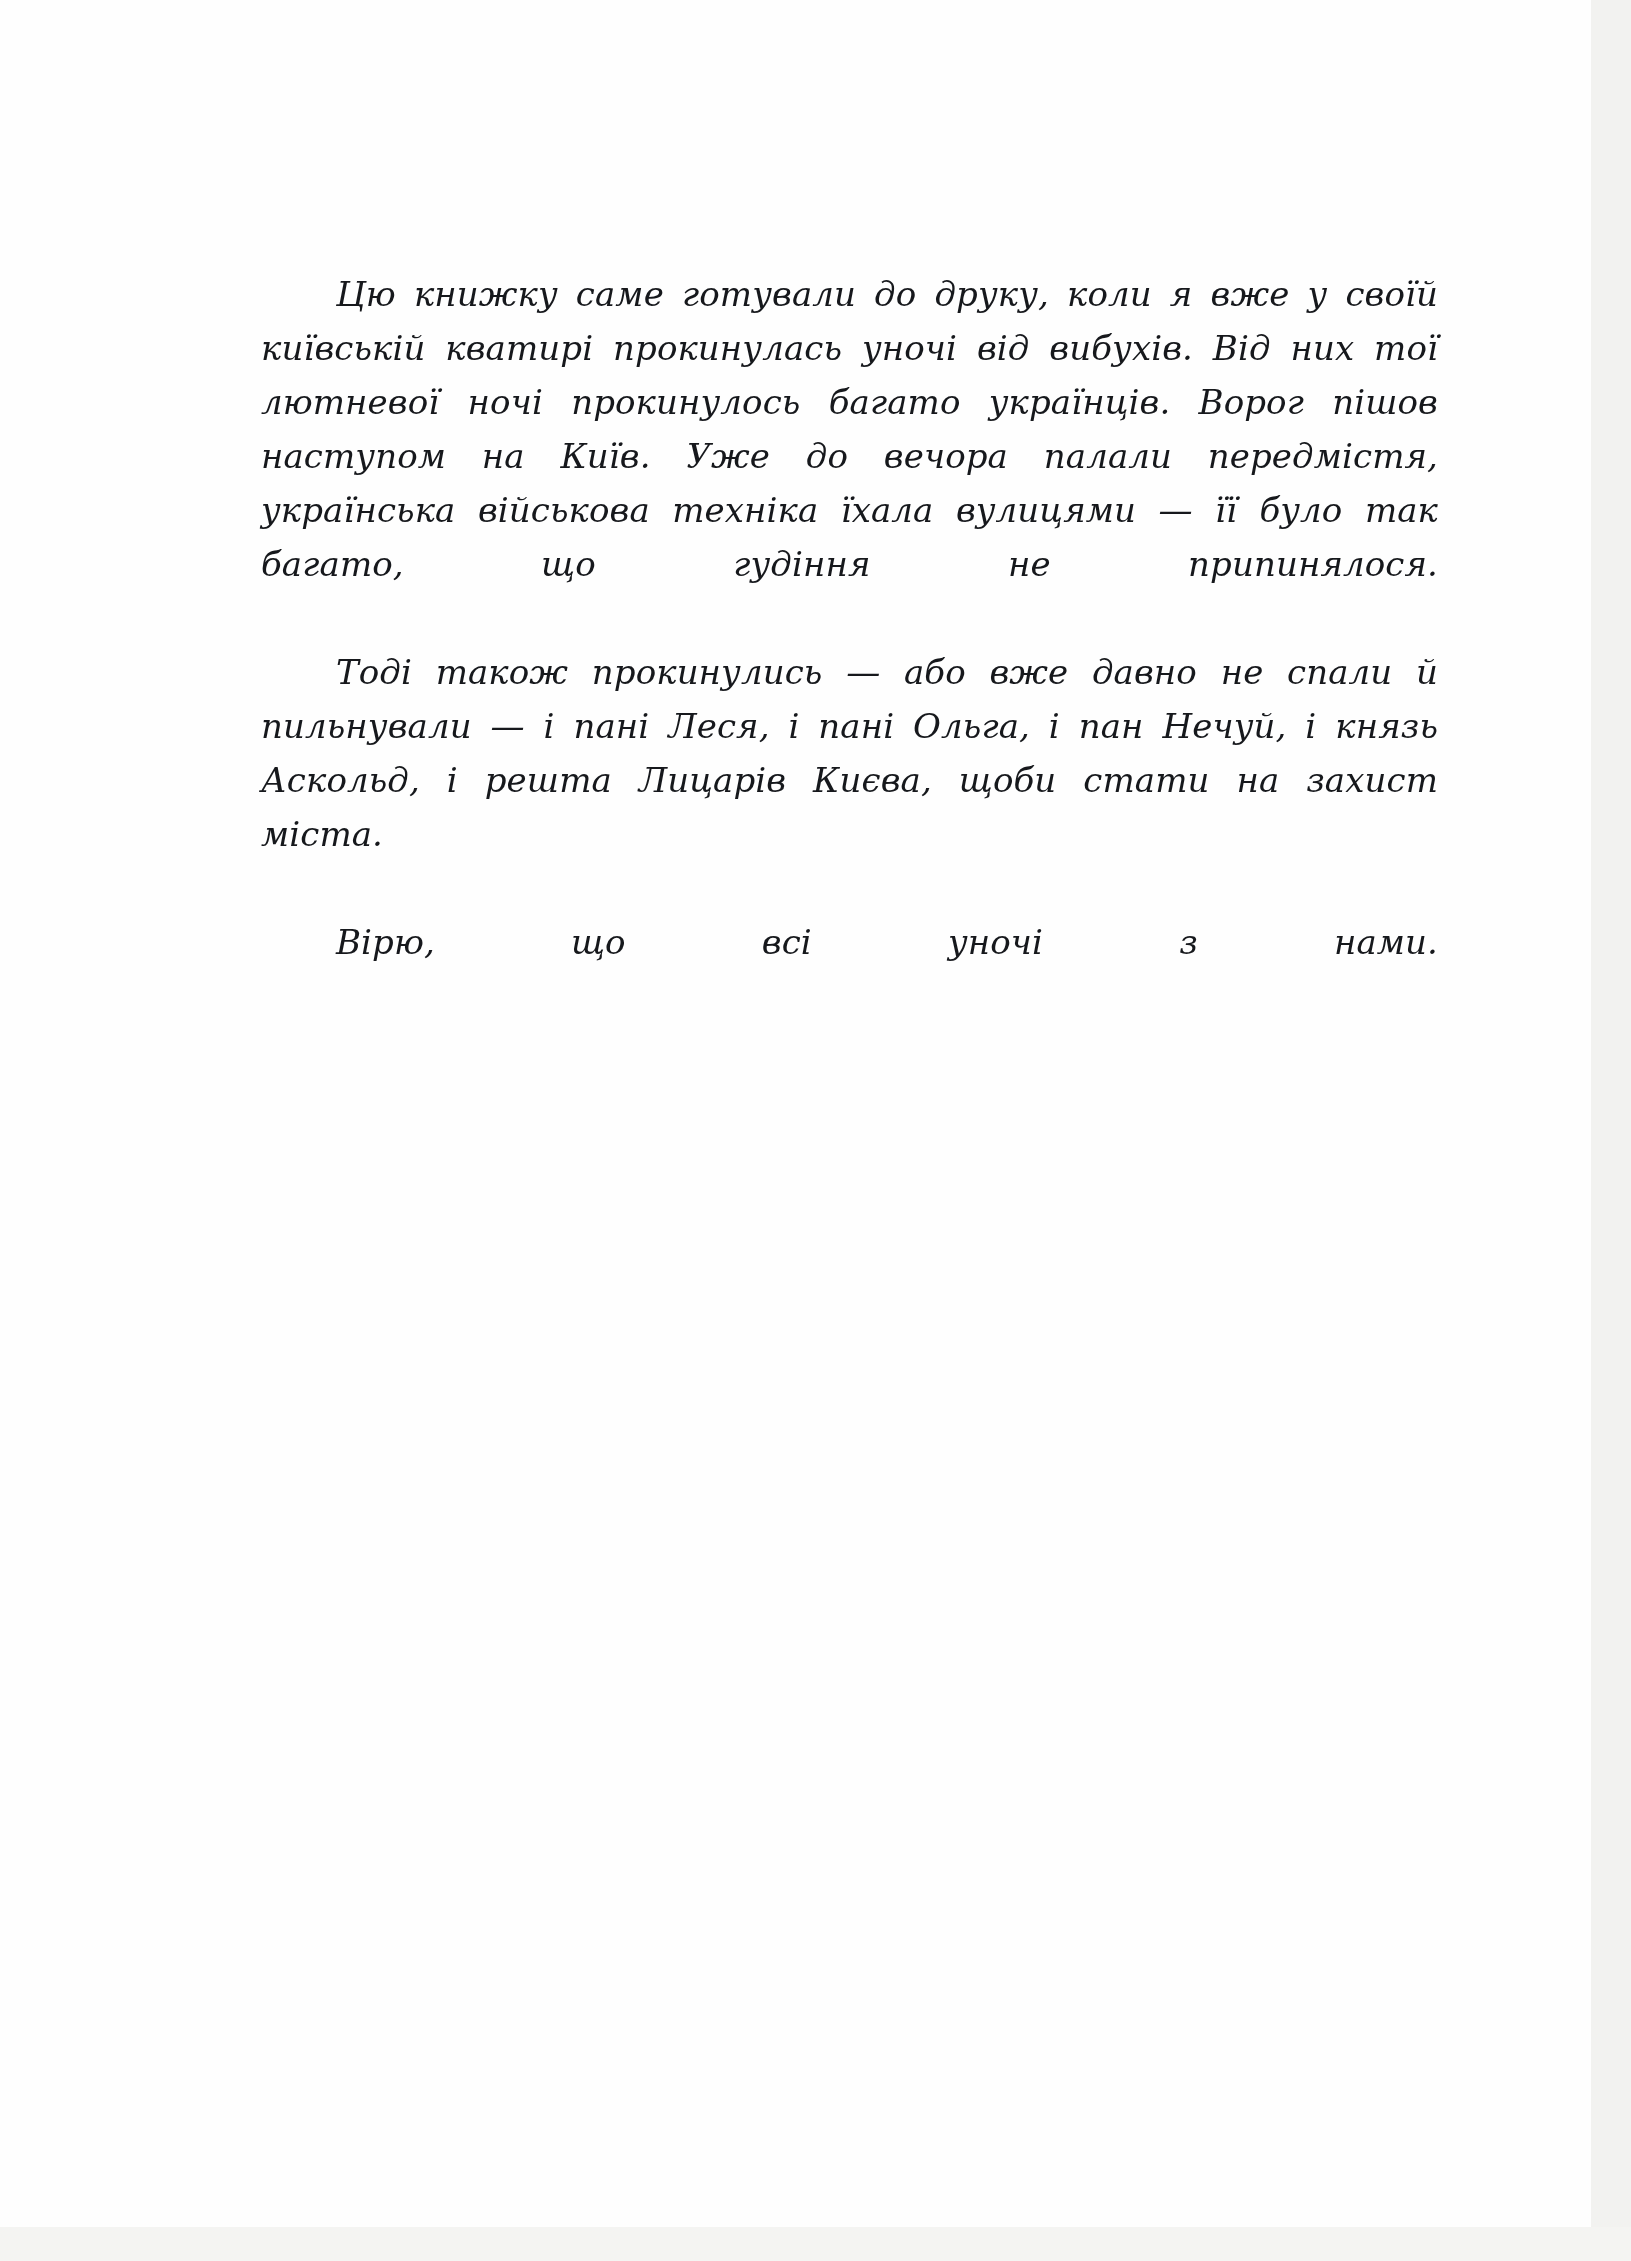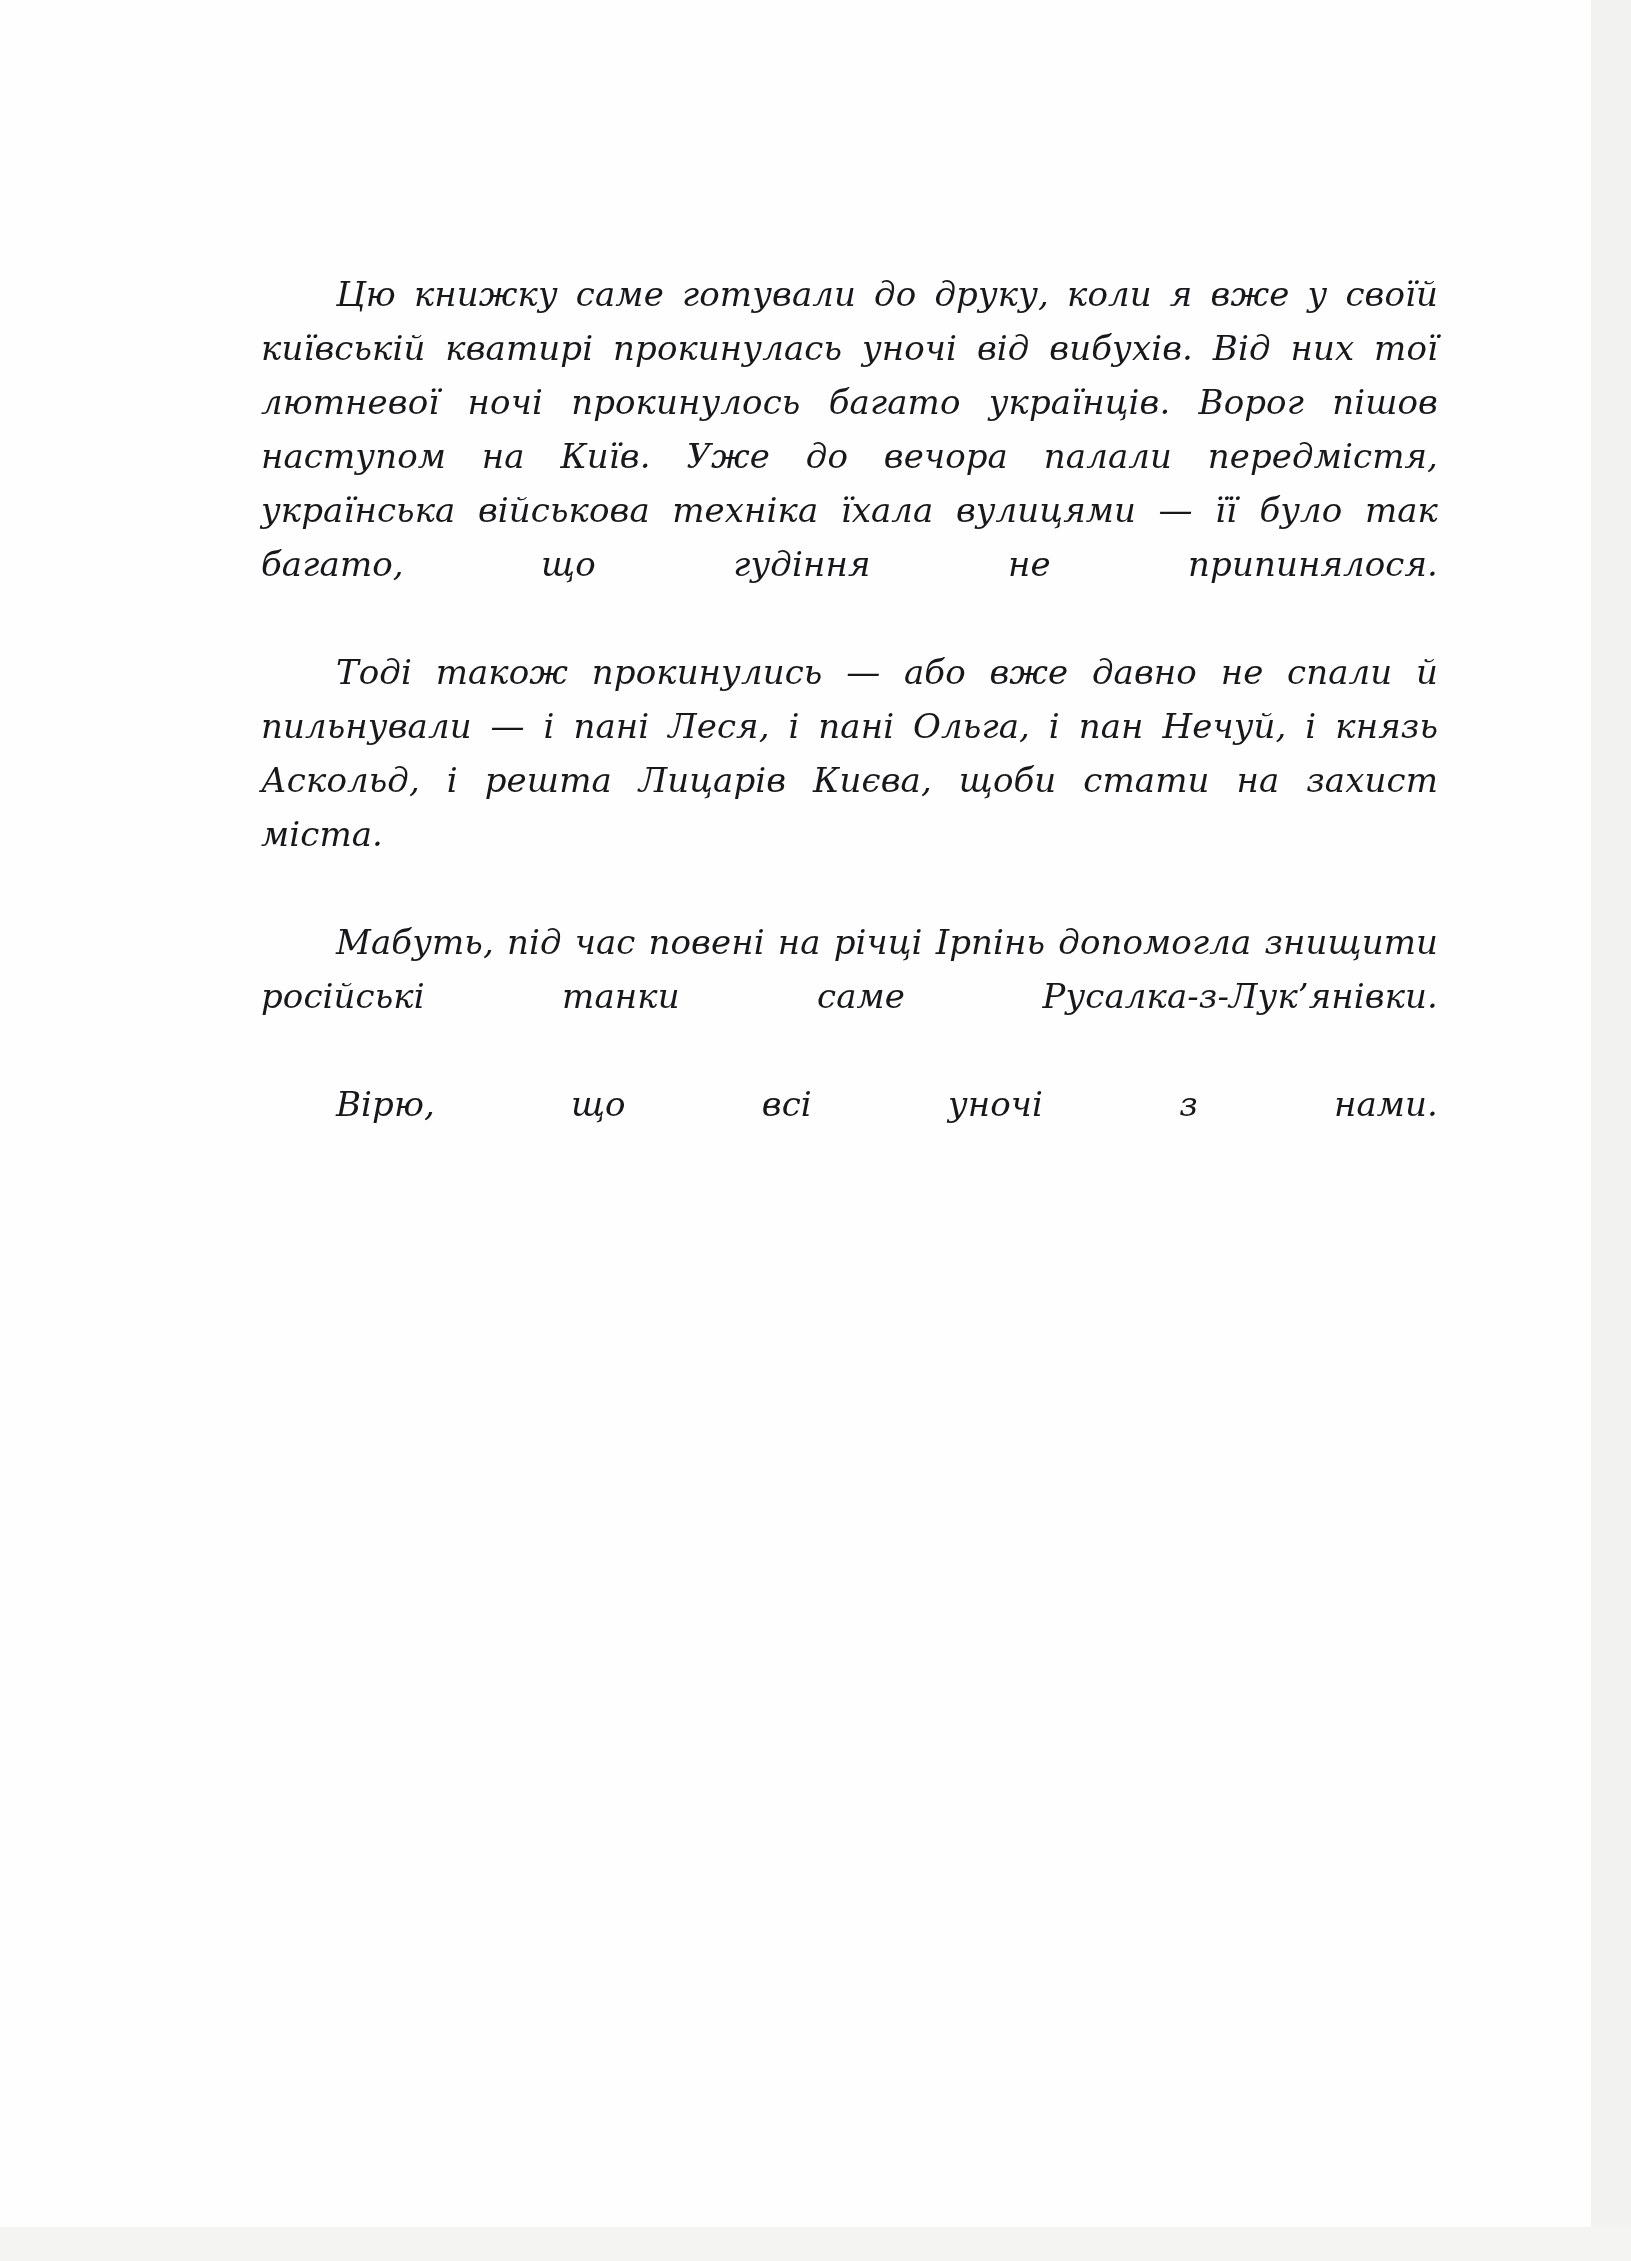--- a/index.html
+++ b/index.html
@@ -82,18 +82,17 @@
 <body>
 
 <div class="page">
 
   <div class="page-edge-right"></div>
   <div class="page-edge-bottom"></div>
 
   <div class="text-block">
     <p class="para">Цю книжку саме готували до друку, коли я вже у своїй київській кватирі прокинулась уночі від вибухів. Від них тої лютневої ночі прокинулось багато українців. Ворог пішов наступом на Київ. Уже до вечора палали передмістя, українська військова техніка їхала вулицями — її було так багато, що гудіння не припинялося.</p>
     <p class="para">Тоді також прокинулись — або вже давно не спали й пильнували — і пані Леся, і пані Ольга, і пан Нечуй, і князь Аскольд, і решта Лицарів Києва, щоби стати на захист міста.</p>
-    <p class="para">Мабуть, під час повені на річці Ірпінь допомогла знищити російські танки саме Русалка-з-Лук’янівки.</p>
     <p class="para">Вірю, що всі уночі з нами.</p>
   </div>
 
 </div>
 
 
 </body></html>

